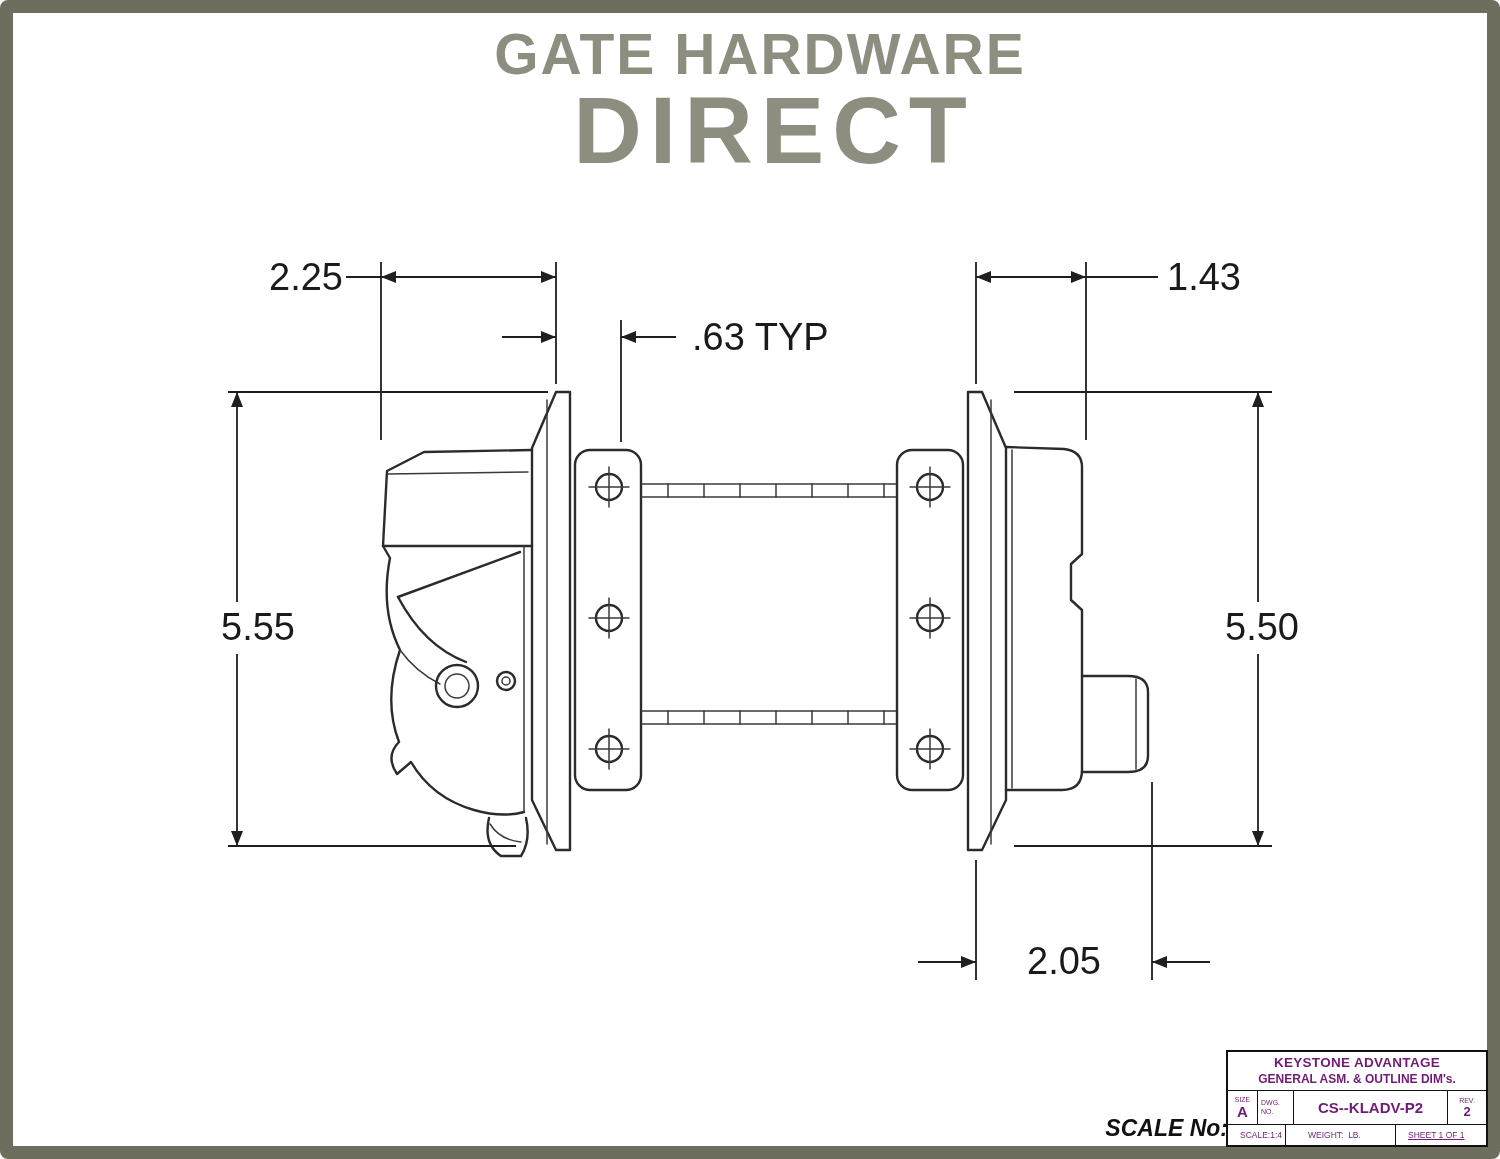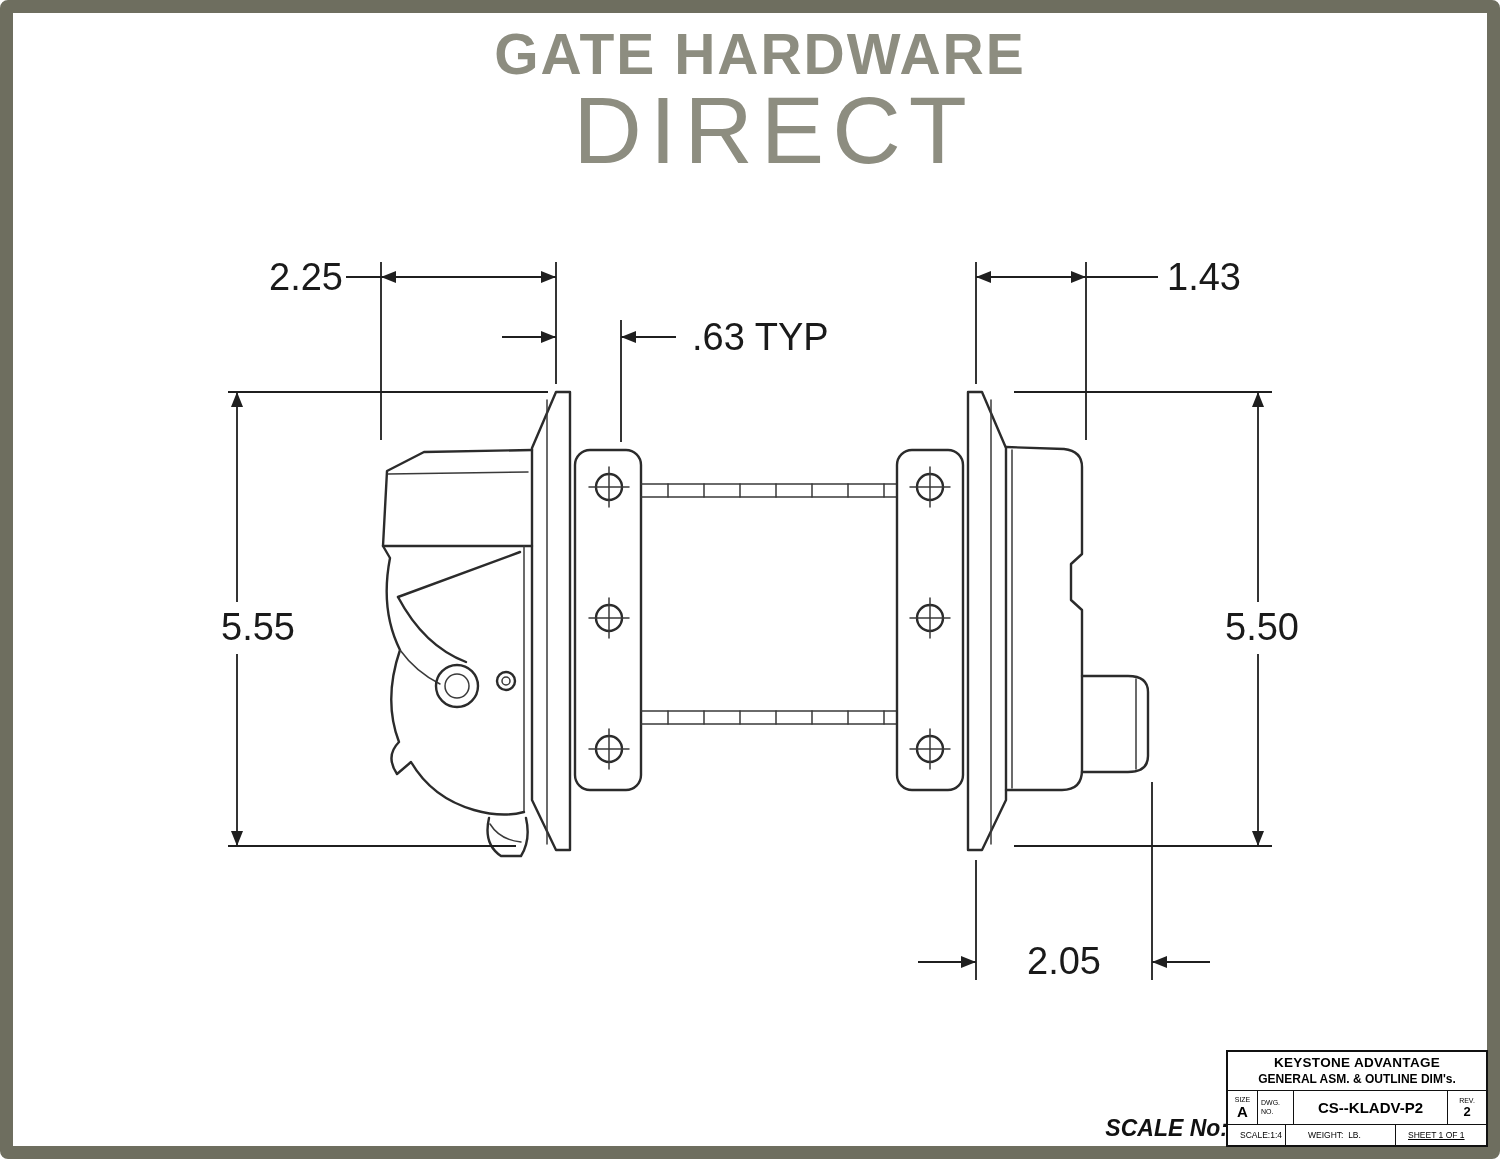--- a/index.html
+++ b/index.html
@@ -16,38 +16,38 @@
     position: absolute; inset: 0;
     border: 13px solid #6e6e5f;
     border-radius: 8px;
     box-sizing: border-box;
     pointer-events: none;
     z-index: 20;
   }
   
   .logo { position: absolute; top: 26px; left: 0; width: 100%; text-align: center; color: #8d8d80; z-index: 5; }
   .logo-top { font-size: 57px; font-weight: bold; letter-spacing: 2px; line-height: 1; padding-left: 20px; }
-  .logo-bottom { font-size: 95px; font-weight: normal; letter-spacing: 8px; line-height: 0.95; margin-top: 2px; padding-left: 48px; }
+  .logo-bottom { font-size: 95px; font-weight: bold; letter-spacing: 8px; line-height: 0.95; margin-top: 2px; padding-left: 48px; }
   
   svg.drawing { position: absolute; inset: 0; width: 1500px; height: 1159px; z-index: 1; }
   .ln   { stroke: #2b2b2b; stroke-width: 2.4; fill: none; stroke-linecap: round; stroke-linejoin: round; }
   .thin { stroke: #3a3a3a; stroke-width: 1.5; fill: none; stroke-linecap: round; }
   .dim  { stroke: #1f1f1f; stroke-width: 1.8; fill: none; }
   .arr  { fill: #1f1f1f; stroke: none; }
   .dimtxt { font-family: "Liberation Sans", sans-serif; font-size: 38px; fill: #1a1a1a; }
   
   .part-info { position: absolute; top: 1088px; right: 272px; text-align: right; font-style: italic; color: #111; z-index: 5; }
   .part-line1 { font-size: 23px; white-space: pre; }
   .part-label { font-weight: 600; }
   .part-value { font-weight: bold; }
   
   .title-block {
     position: absolute; right: 12px; bottom: 12px; width: 262px;
     border: 2px solid #111; box-sizing: border-box; background: #fff;
-    color: #000000; z-index: 25; font-family: "Liberation Sans", sans-serif;
+    color: #701a75; z-index: 25; font-family: "Liberation Sans", sans-serif;
   }
   .tb-header { border-bottom: 1.5px solid #111; padding: 3px 2px 4px 2px; text-align: center; }
   .tb-company { font-size: 13.5px; font-weight: bold; letter-spacing: 0.3px; }
   .tb-desc { font-size: 12px; font-weight: bold; margin-top: 2px; }
   .tb-mid { display: flex; border-bottom: 1.5px solid #111; height: 33px; }
   .tb-mid > div { border-right: 1.5px solid #111; box-sizing: border-box; }
   .tb-mid > div:last-child { border-right: none; }
   .tb-size { width: 30px; display: flex; flex-direction: column; align-items: center; justify-content: center; }
   .tb-dwg-label { width: 36px; display: flex; flex-direction: column; justify-content: center; padding-left: 3px; }
   .tb-dwg-no { flex: 1; display: flex; align-items: center; justify-content: center; font-size: 15px; font-weight: bold; }

